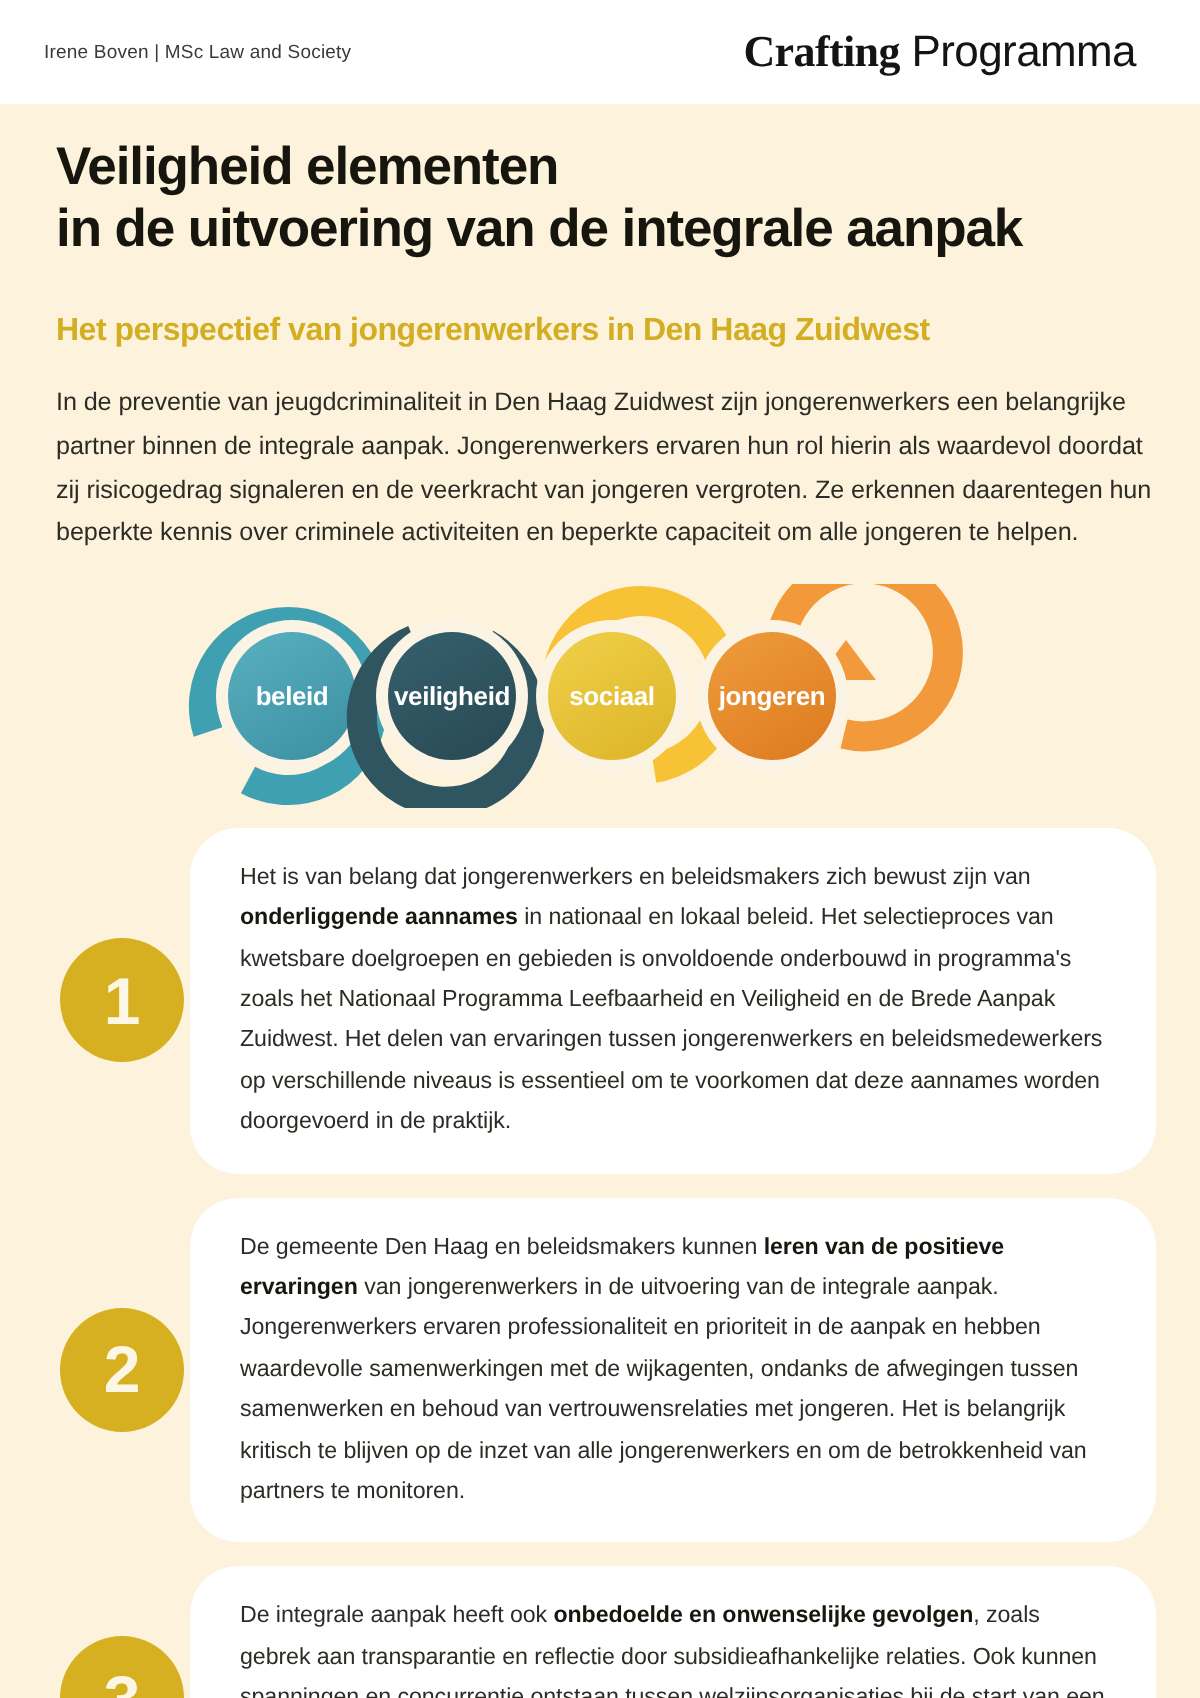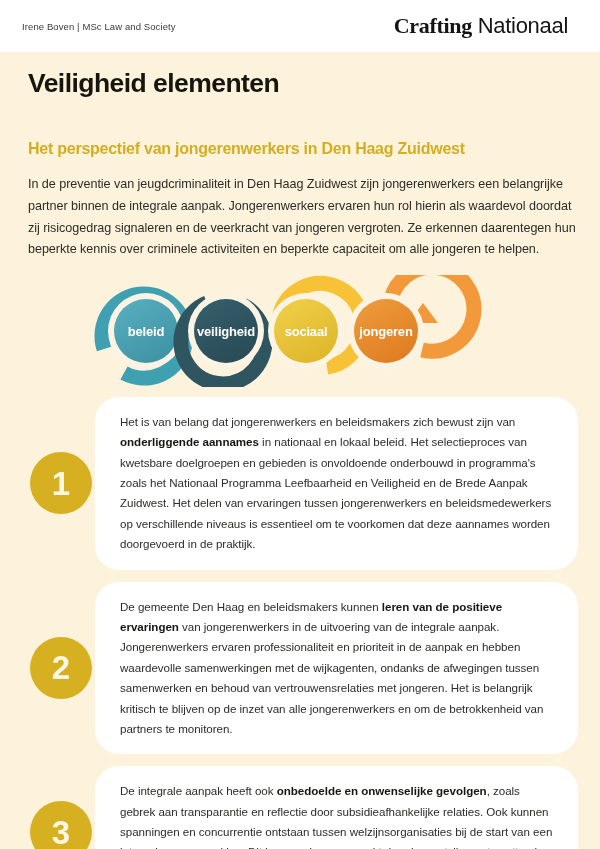--- a/index.html
+++ b/index.html
@@ -51,21 +51,21 @@
 
   .main-title {
     font-size: 26.5px;
     font-weight: 700;
     line-height: 1.17;
     color: #16160F;
     letter-spacing: -.55px;
   }
 
   .subtitle {
-    margin-top: 9px;
+    margin-top: 26px;
     font-size: 16px;
     font-weight: 700;
     color: #D3AE22;
     letter-spacing: -.25px;
     line-height: 1.2;
   }
 
   
   .intro {
     margin: 16px 22px 0 28px;
@@ -142,28 +142,28 @@
     z-index: 3;
   }
 </style>
 </head>
 <body>
 
 <div class="header-band">
   <div class="byline">Irene Boven | MSc Law and Society</div>
   <div class="brand">
     <span class="brand-bold">Crafting</span>
-    <span class="brand-light">Nationaal</span>
+    <span class="brand-light">Programma</span>
   </div>
 </div>
 
 <div class="title-block">
   <h1 class="main-title">
     <span>Veiligheid elementen</span><br>
-    <br>
+    <span>in de uitvoering van de integrale aanpak</span><br>
   </h1>
   <div class="subtitle">Het perspectief van jongerenwerkers in Den Haag Zuidwest</div>
 </div>
 
 <p class="intro">In de preventie van jeugdcriminaliteit in Den Haag Zuidwest zijn jongerenwerkers een belangrijke partner binnen de integrale aanpak. Jongerenwerkers ervaren hun rol hierin als waardevol doordat zij risicogedrag signaleren en de veerkracht van jongeren vergroten. Ze erkennen daarentegen hun beperkte kennis over criminele activiteiten en beperkte capaciteit om alle jongeren te helpen.</p>
 
 <div class="diagram-wrap">
   <svg class="diagram-svg" width="420" height="112" viewBox="0 0 420 112">
     <defs>
       <linearGradient id="g0" x1="0" y1="0" x2="0.6" y2="1">

